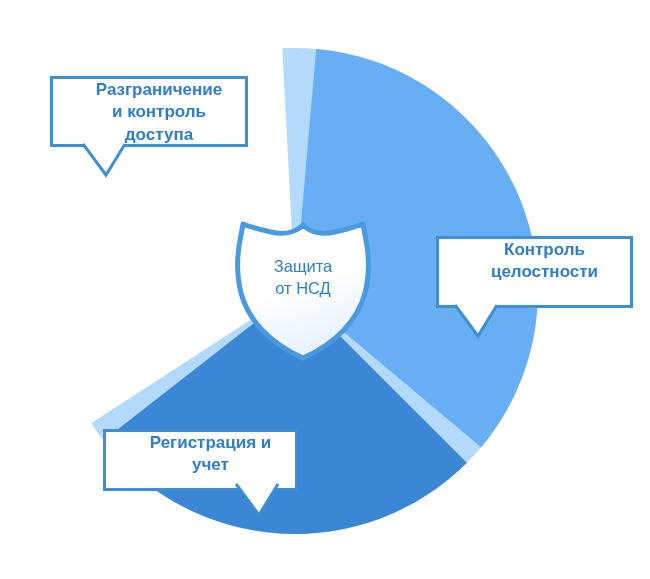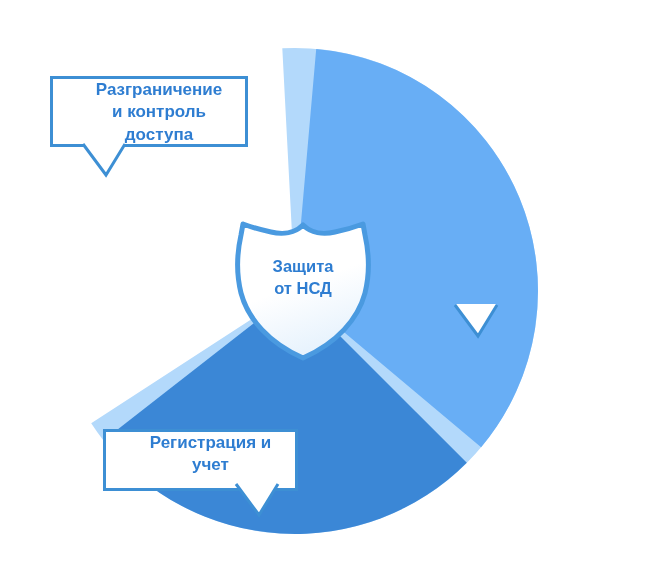--- a/index.html
+++ b/index.html
@@ -102,21 +102,21 @@
     height: 144px;
     z-index: 8;
   }
   #shield-label {
     position: absolute;
     left: 0;
     top: 36px;
     width: 152px;
     text-align: center;
     color: #2e7dd1;
-    font-weight: bold;
+    font-weight: normal;
     font-size: 16.5px;
     line-height: 1.35;
     white-space: pre-line;
     z-index: 9;
   }
 </style>
 </head>
 <body>
 
 <div id="stage">
@@ -132,20 +132,24 @@
 
   <div class="callout" id="callout-access">
     <span class="ctext">Разграничение
 и контроль доступа</span>
   </div>
   <svg class="tail" id="tail-access" viewBox="0 0 48 38">
     <path d="M4 2 L44 2 L44 6 L26 34 L4 6 Z" fill="#ffffff"></path>
     <path d="M3 3 L26 34 L45 3" fill="none" stroke="#3d8fd4" stroke-width="3" stroke-linejoin="miter"></path>
   </svg>
 
+  <div class="callout" id="callout-integrity">
+    <span class="ctext">Контроль
+целостности</span>
+  </div>
   <svg class="tail" id="tail-integrity" viewBox="0 0 48 38">
     <path d="M4 2 L44 2 L44 6 L26 34 L4 6 Z" fill="#ffffff"></path>
     <path d="M3 3 L26 34 L45 3" fill="none" stroke="#3d8fd4" stroke-width="3" stroke-linejoin="miter"></path>
   </svg>
 
   <div class="callout" id="callout-registry">
     <span class="ctext">Регистрация и учет</span>
   </div>
   <svg class="tail" id="tail-registry" viewBox="0 0 48 38">
     <path d="M4 2 L44 2 L44 6 L26 34 L4 6 Z" fill="#ffffff"></path>

